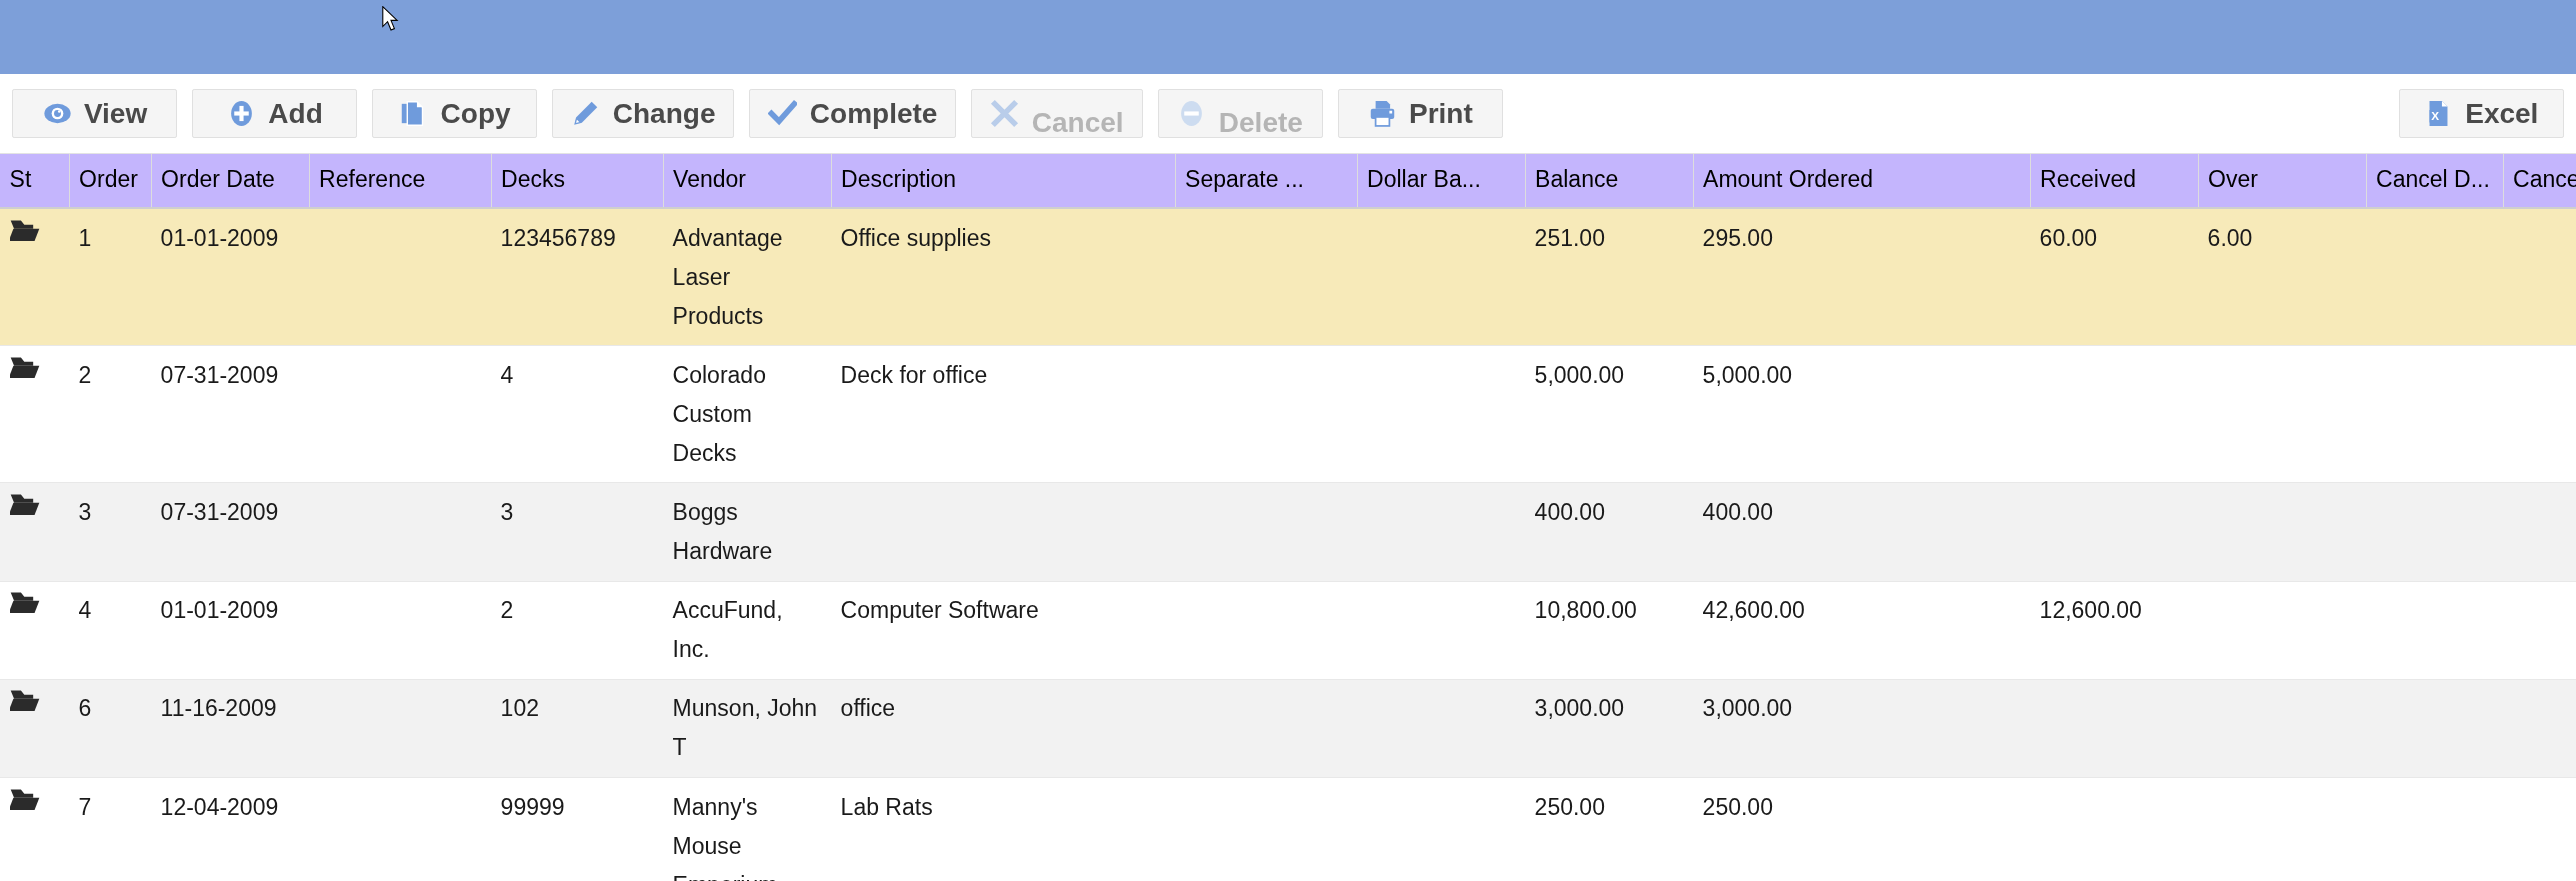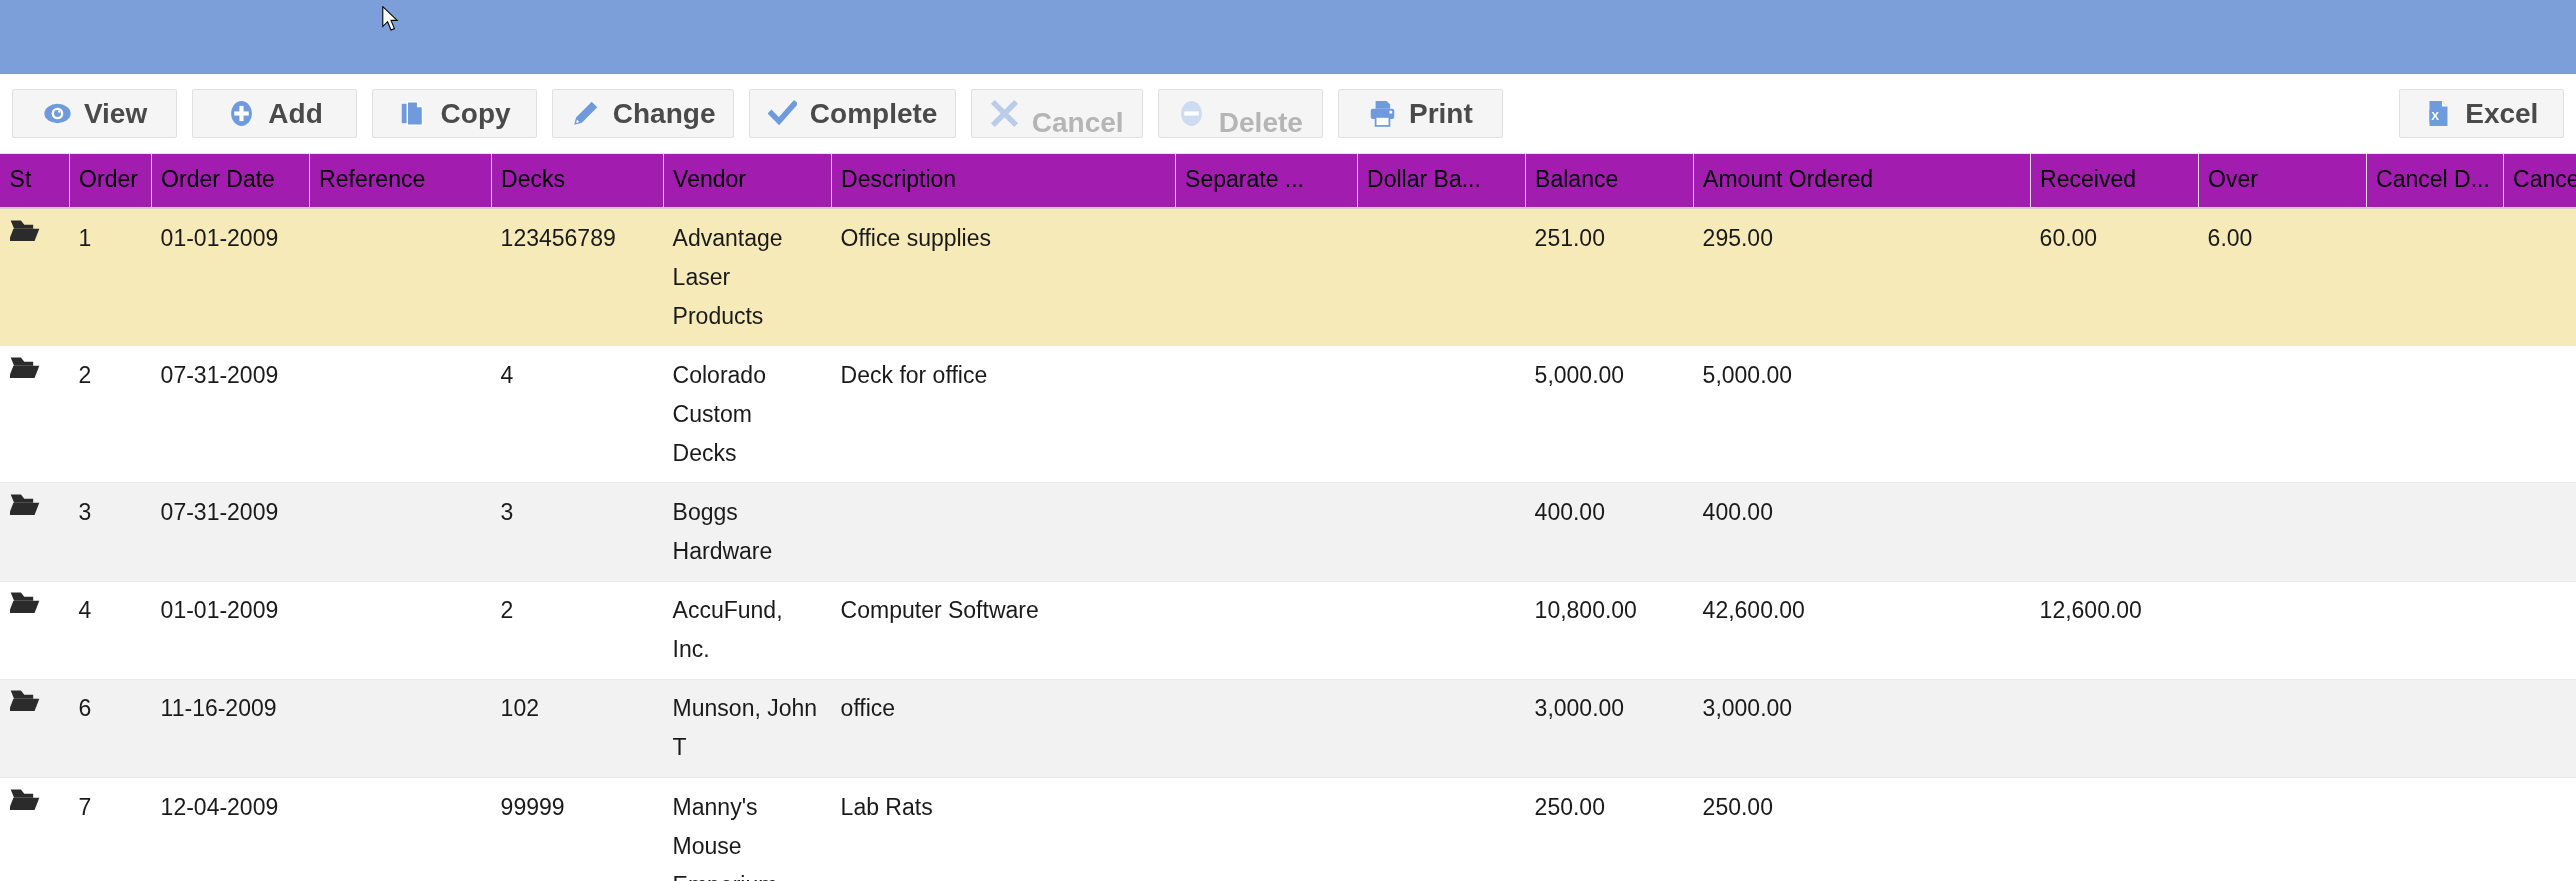--- a/index.html
+++ b/index.html
@@ -118,21 +118,21 @@
     position: relative;
     width: 2576px;
     background: #fff;
   }
   table.dg {
     border-collapse: collapse;
     table-layout: fixed;
     width: 2576px;
   }
   table.dg thead th {
-    background: #a21caf;
+    background: #c4b5fd;
     border-right: 0.7px solid #dddddd;
     border-bottom: 2.1px solid #cfcfcf;
     font-size: 23px;
     font-weight: normal;
     color: #000000;
     text-align: left;
     padding: 12.4px 9.6px 13.7px 9.6px;
     height: 41px;
     box-sizing: border-box;
     vertical-align: middle;

